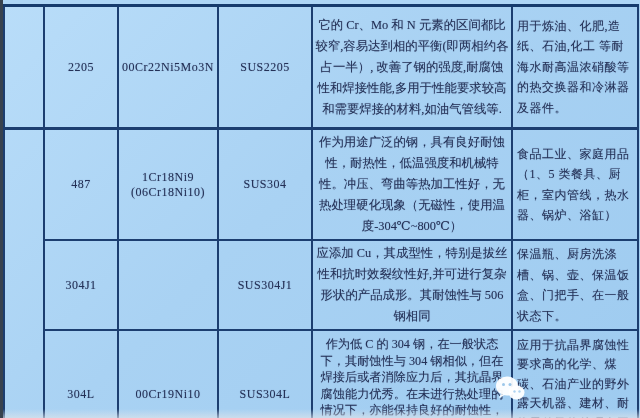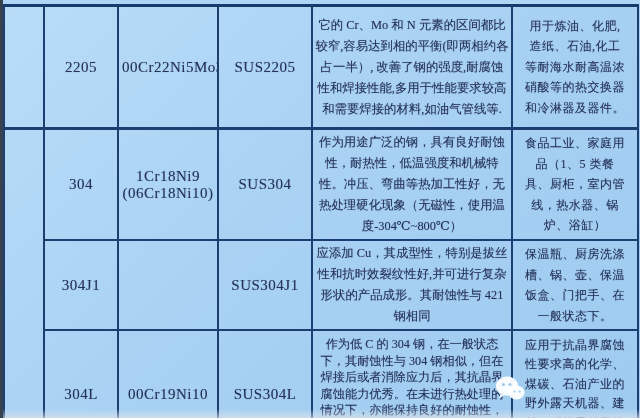--- a/index.html
+++ b/index.html
@@ -26,30 +26,30 @@
     background:transparent;
     color:#243157;
     vertical-align:middle;
     padding:2px 3px;
     text-shadow:0 0 1px rgba(36,49,90,.35);
     box-sizing:border-box;
     overflow:hidden;
   }
   tr.r1 > td{border-bottom-width:3px;}
   .grade,.gb,.sus{
-    text-align:center;font-size:15px;letter-spacing:.5px;white-space:pre-line;
+    text-align:center;font-size:12px;letter-spacing:.5px;white-space:pre-line;
   }
   .desc{
     font-size:12.4px;line-height:21px;text-align:center;
     padding:2px 2px;
   }
   tr.r4 .desc{line-height:16.6px;font-size:12.2px;}
   .app{
-    font-size:12px;line-height:20.5px;text-align:center;letter-spacing:.5px;
-    padding:2px 11px;
+    font-size:12px;line-height:20.5px;text-align:left;letter-spacing:.5px;
+    padding:2px 4px;
   }
   tr.r4 .app{line-height:19.5px;}
   .watermark{
     position:absolute;left:492px;top:371px;width:146px;height:34px;
     display:flex;align-items:center;gap:6px;
     pointer-events:none;
   }
   .wm-text{
     color:rgba(255,255,255,.92);
     font-family:"Liberation Sans","DejaVu Sans",sans-serif;
@@ -84,33 +84,33 @@
       <td class="grade"></td>
       <td class="grade">2205</td>
       <td class="gb">00Cr22Ni5Mo3N</td>
       <td class="sus">SUS2205</td>
       <td class="desc">它的 Cr、Mo 和 N 元素的区间都比较窄,容易达到相的平衡(即两相约各占一半）, 改善了钢的强度,耐腐蚀性和焊接性能,多用于性能要求较高和需要焊接的材料,如油气管线等.</td>
       <td class="app">用于炼油、化肥,造纸、石油,化工 等耐海水耐高温浓硝酸等的热交换器和冷淋器及器件。</td>
     </tr>
 
     <tr class="r2" style="height:81px">
       <td class="grade" rowspan="4"></td>
-      <td class="grade">304</td>
+      <td class="grade">487</td>
       <td class="gb">1Cr18Ni9
 (06Cr18Ni10)</td>
       <td class="sus">SUS304</td>
       <td class="desc">作为用途广泛的钢，具有良好耐蚀性，耐热性，低温强度和机械特性。冲压、弯曲等热加工性好，无热处理硬化现象（无磁性，使用温度-304℃~800℃）</td>
       <td class="app">食品工业、家庭用品（1、5 类餐具、厨柜，室内管线，热水器、锅炉、浴缸）</td>
     </tr>
 
     <tr class="r3" style="height:61px">
       <td class="grade">304J1</td>
       <td class="gb"></td>
       <td class="sus">SUS304J1</td>
-      <td class="desc">应添加 Cu，其成型性，特别是拔丝性和抗时效裂纹性好,并可进行复杂形状的产品成形。其耐蚀性与 421 钢相同</td>
+      <td class="desc">应添加 Cu，其成型性，特别是拔丝性和抗时效裂纹性好,并可进行复杂形状的产品成形。其耐蚀性与 506 钢相同</td>
       <td class="app">保温瓶、厨房洗涤槽、锅、壶、保温饭盒、门把手、在一般状态下。</td>
     </tr>
 
     <tr class="r4" style="height:128px">
       <td class="grade">304L</td>
       <td class="gb">00Cr19Ni10</td>
       <td class="sus">SUS304L</td>
       <td class="desc">作为低 C 的 304 钢，在一般状态下，其耐蚀性与 304 钢相似，但在焊接后或者消除应力后，其抗晶界腐蚀能力优秀。在未进行热处理的情况下，亦能保持良好的耐蚀性，一般在 400 以下使用（无磁性，使用温度-196℃~800℃）</td>
       <td class="app">应用于抗晶界腐蚀性要求高的化学、煤碳、石油产业的野外露天机器、建材、耐热零件及热处理有困难的零件</td>
     </tr>

